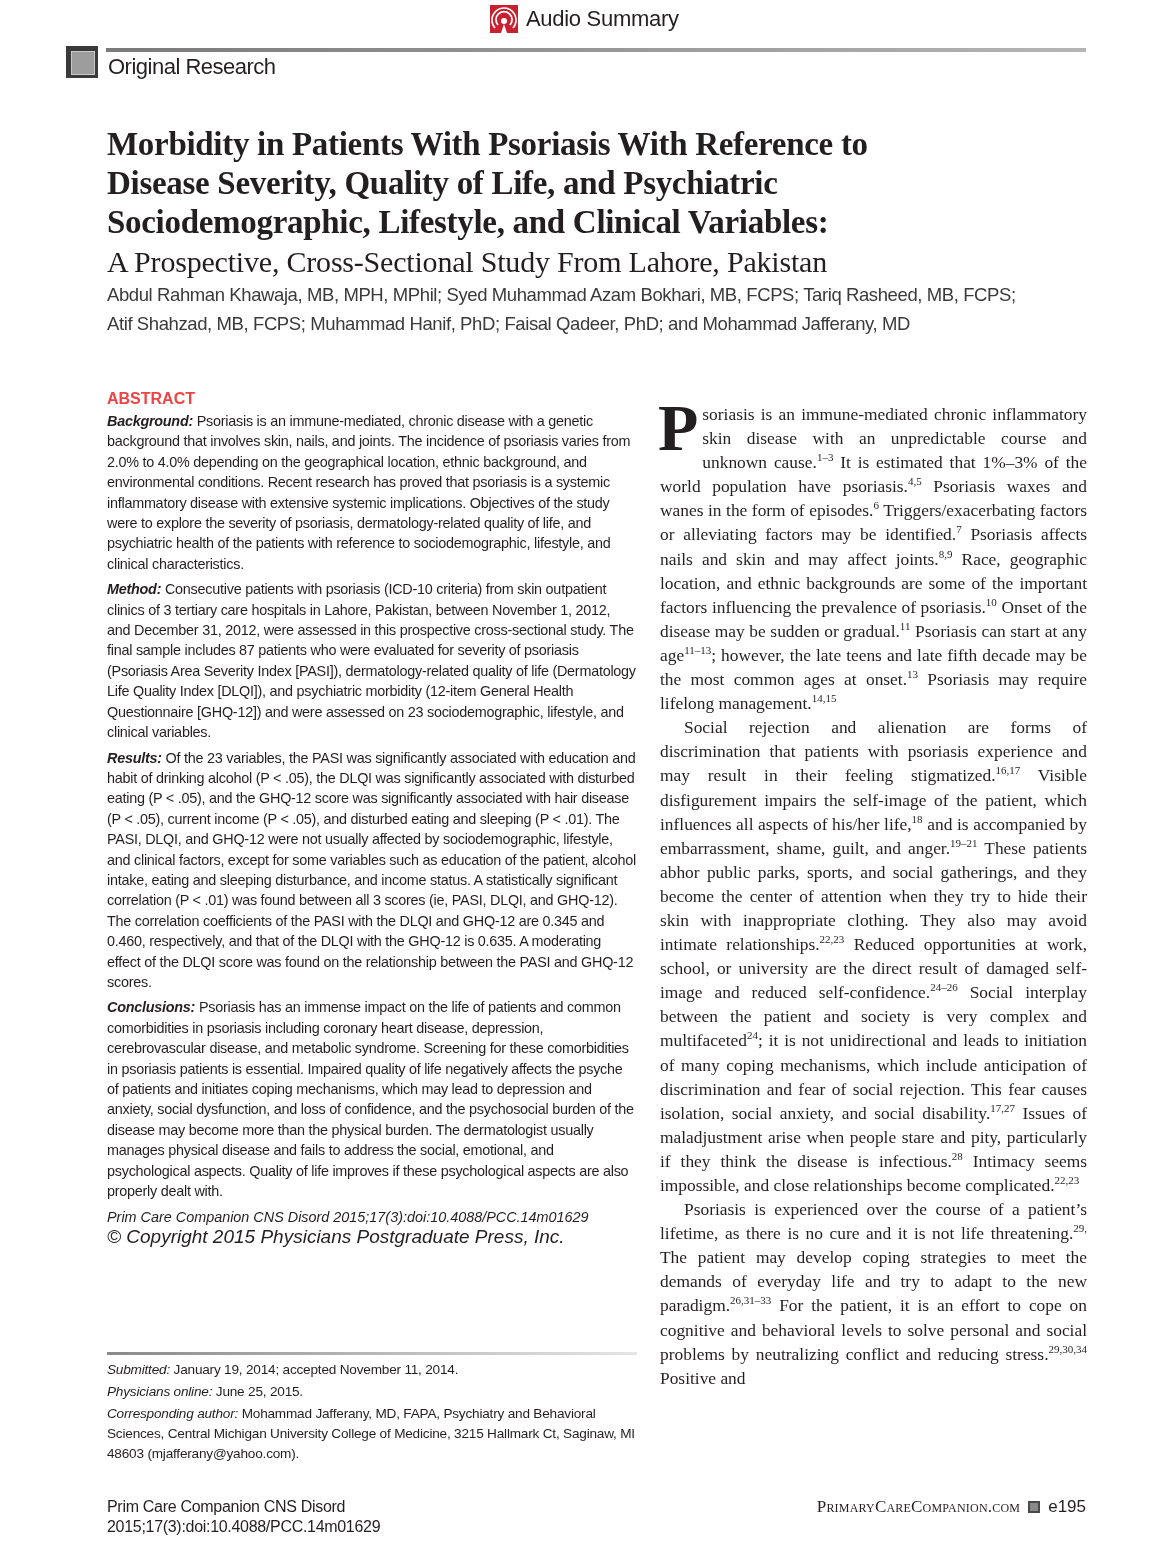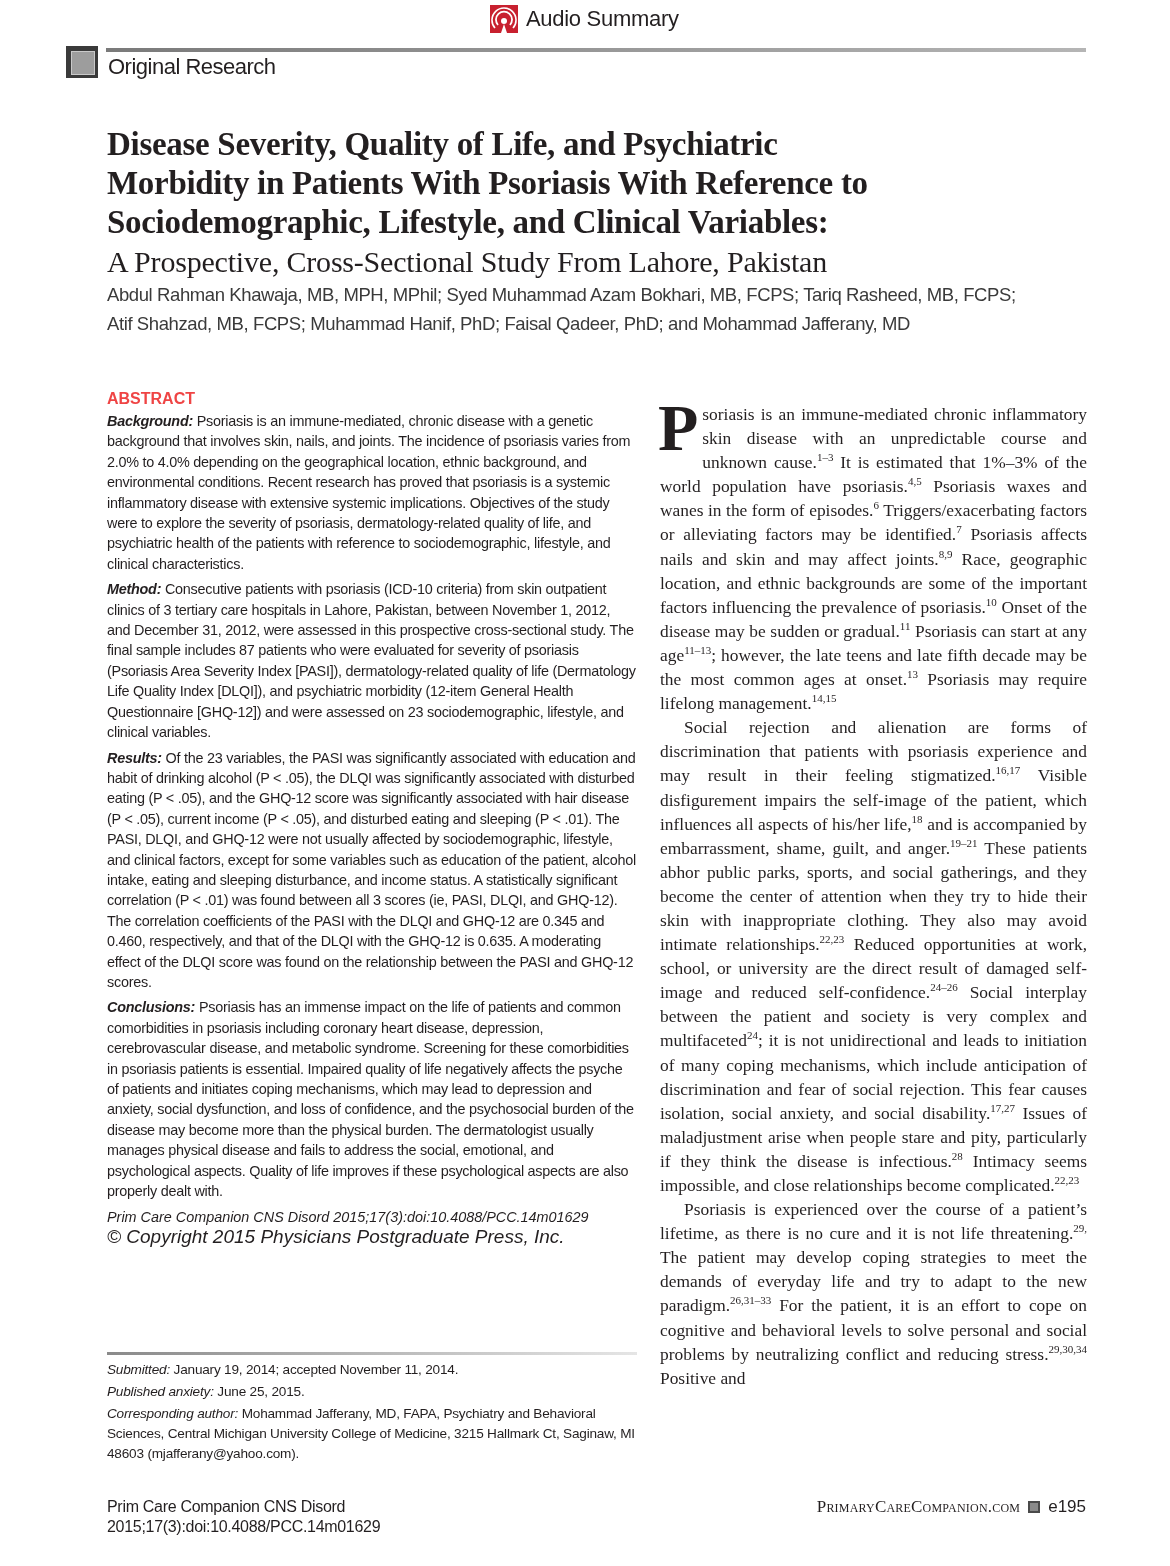--- a/index.html
+++ b/index.html
@@ -68,22 +68,22 @@
 </div>
 
 <div class="section-bar">
   <span class="section-square"></span>
   <span class="section-rule"></span>
   <span class="section-label">Original Research</span>
 </div>
 
 <div class="title-block">
   <div class="title-main">
+    <div>Morbidity in Patients With Psoriasis With Reference to</div>
     <div>Disease Severity, Quality of Life, and Psychiatric</div>
-    <div>Morbidity in Patients With Psoriasis With Reference to</div>
     <div>Sociodemographic, Lifestyle, and Clinical Variables:</div>
   </div>
   <div class="title-sub">A Prospective, Cross-Sectional Study From Lahore, Pakistan</div>
 </div>
 
 <div class="authors">
   <div>Abdul Rahman Khawaja, MB, MPH, MPhil; Syed Muhammad Azam Bokhari, MB, FCPS; Tariq Rasheed, MB, FCPS;</div>
   <div>Atif Shahzad, MB, FCPS; Muhammad Hanif, PhD; Faisal Qadeer, PhD; and Mohammad Jafferany, MD</div>
 </div>
 
@@ -93,21 +93,21 @@
   <p><span class="lead">Method:</span><span> Consecutive patients with psoriasis (ICD-10 criteria) from skin outpatient clinics of 3 tertiary care hospitals in Lahore, Pakistan, between November 1, 2012, and December 31, 2012, were assessed in this prospective cross-sectional study. The final sample includes 87 patients who were evaluated for severity of psoriasis (Psoriasis Area Severity Index [PASI]), dermatology-related quality of life (Dermatology Life Quality Index [DLQI]), and psychiatric morbidity (12-item General Health Questionnaire [GHQ-12]) and were assessed on 23 sociodemographic, lifestyle, and clinical variables.</span></p>
   <p><span class="lead">Results:</span><span> Of the 23 variables, the PASI was significantly associated with education and habit of drinking alcohol (P &lt; .05), the DLQI was significantly associated with disturbed eating (P &lt; .05), and the GHQ-12 score was significantly associated with hair disease (P &lt; .05), current income (P &lt; .05), and disturbed eating and sleeping (P &lt; .01). The PASI, DLQI, and GHQ-12 were not usually affected by sociodemographic, lifestyle, and clinical factors, except for some variables such as education of the patient, alcohol intake, eating and sleeping disturbance, and income status. A statistically significant correlation (P &lt; .01) was found between all 3 scores (ie, PASI, DLQI, and GHQ-12). The correlation coefficients of the PASI with the DLQI and GHQ-12 are 0.345 and 0.460, respectively, and that of the DLQI with the GHQ-12 is 0.635. A moderating effect of the DLQI score was found on the relationship between the PASI and GHQ-12 scores.</span></p>
   <p><span class="lead">Conclusions:</span><span> Psoriasis has an immense impact on the life of patients and common comorbidities in psoriasis including coronary heart disease, depression, cerebrovascular disease, and metabolic syndrome. Screening for these comorbidities  in psoriasis patients is essential. Impaired quality of life negatively affects the psyche of patients and initiates coping mechanisms, which may lead to depression and anxiety, social dysfunction, and loss of confidence, and the psychosocial burden of the disease may become more than the physical burden. The dermatologist usually manages physical disease and fails to address the social, emotional, and psychological aspects. Quality of life improves if these psychological aspects are also properly dealt with.</span></p>
   <div class="cite">Prim Care Companion CNS Disord 2015;17(3):doi:10.4088/PCC.14m01629</div>
   <div class="copyright">© Copyright 2015 Physicians Postgraduate Press, Inc.</div>
 </div>
 
 <div class="meta-rule"></div>
 <div class="meta">
   <div><span class="lbl">Submitted:</span><span> January 19, 2014; accepted November 11, 2014.</span></div>
-  <div><span class="lbl">Published anxiety:</span><span> June 25, 2015.</span></div>
+  <div><span class="lbl">Physicians online:</span><span> June 25, 2015.</span></div>
   <div><span class="lbl">Corresponding author:</span><span> Mohammad Jafferany, MD, FAPA, Psychiatry and Behavioral Sciences, Central Michigan University College of Medicine, 3215 Hallmark Ct, Saginaw, MI 48603 (mjafferany@yahoo.com).</span></div>
 </div>
 
 <div class="body-col">
   <p class="first"><span class="dropcap">P</span>soriasis is an immune-mediated chronic inflammatory skin disease with an unpredictable course and unknown cause.<sup>1–3</sup> It is estimated that 1%–3% of the  world population have psoriasis.<sup>4,5</sup> Psoriasis waxes and wanes in the form of episodes.<sup>6</sup> Triggers/exacerbating factors or alleviating factors may be identified.<sup>7</sup> Psoriasis affects nails and skin and may affect joints.<sup>8,9</sup> Race, geographic location, and ethnic backgrounds are some of the important factors influencing the prevalence of psoriasis.<sup>10</sup> Onset of the disease may be sudden or gradual.<sup>11</sup> Psoriasis can start at any age<sup>11–13</sup>; however, the late teens and late fifth decade may be the most common ages at onset.<sup>13</sup> Psoriasis may require lifelong management.<sup>14,15</sup></p>
   <p>Social rejection and alienation are forms of discrimination that patients with psoriasis experience and may result in their feeling stigmatized.<sup>16,17</sup> Visible disfigurement impairs the self-image of the patient, which influences all aspects of his/her life,<sup>18</sup> and is accompanied by embarrassment, shame, guilt, and anger.<sup>19–21</sup> These patients abhor public parks, sports, and social gatherings, and they become the center of attention when they try to hide their skin with inappropriate clothing. They also may avoid intimate relationships.<sup>22,23</sup> Reduced opportunities at work, school, or university are the direct result of damaged self-image and reduced self-confidence.<sup>24–26</sup> Social interplay between the patient and society is very complex and multifaceted<sup>24</sup>; it is not unidirectional and leads to initiation of many coping mechanisms, which include anticipation of discrimination and fear of social rejection. This fear causes isolation, social anxiety, and social disability.<sup>17,27</sup> Issues of maladjustment arise when people stare and pity, particularly if they think the disease is infectious.<sup>28</sup> Intimacy seems impossible, and close relationships become complicated.<sup>22,23</sup></p>
   <p>Psoriasis is experienced over the course of a patient’s lifetime, as there is no cure and it is not life threatening.<sup>29,</sup> The patient may develop coping strategies to meet the demands of everyday life and try to adapt to the new paradigm.<sup>26,31–33</sup> For the patient, it is an effort to cope on cognitive and behavioral levels to solve personal and social problems by neutralizing conflict and reducing stress.<sup>29,30,34</sup> Positive and</p>
 </div>
 
 <div class="footer-left">

